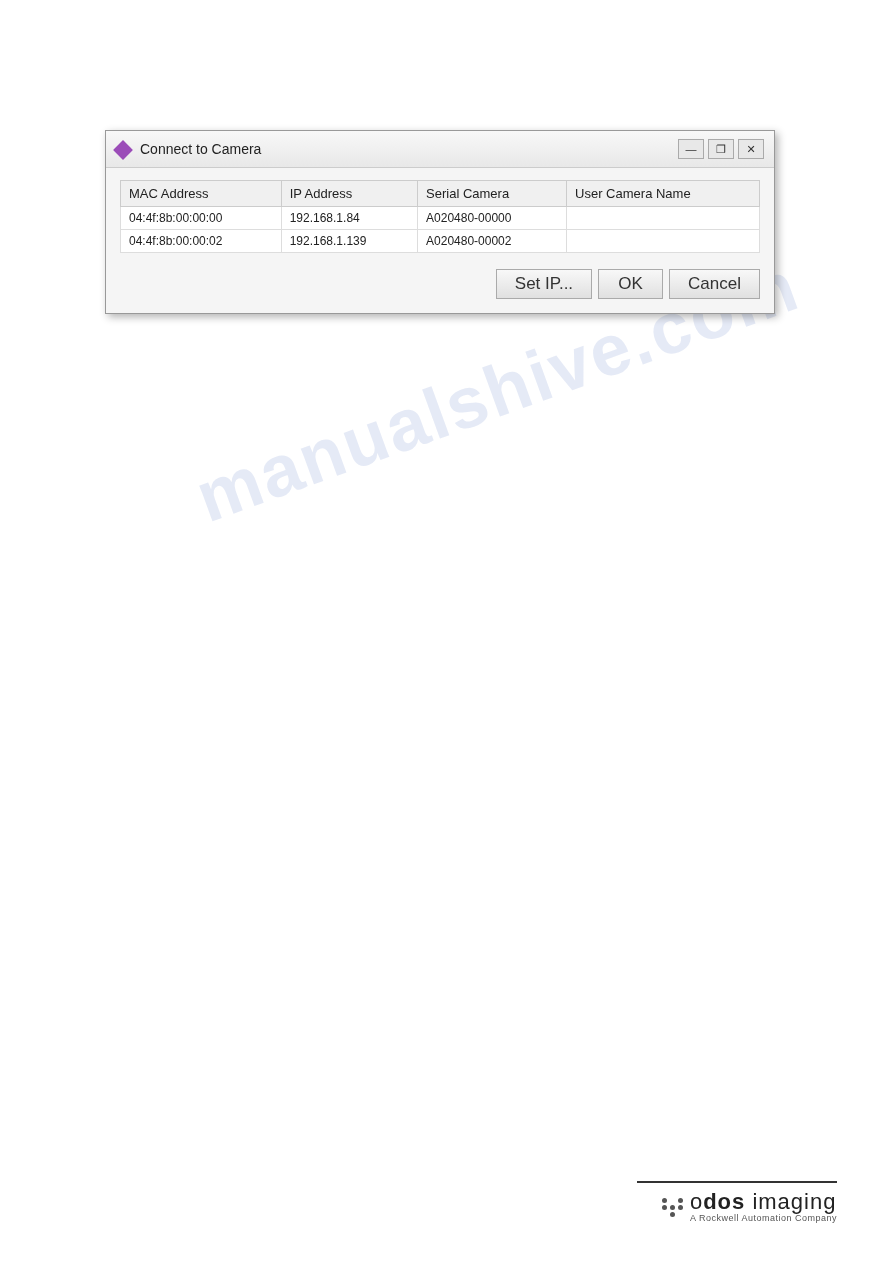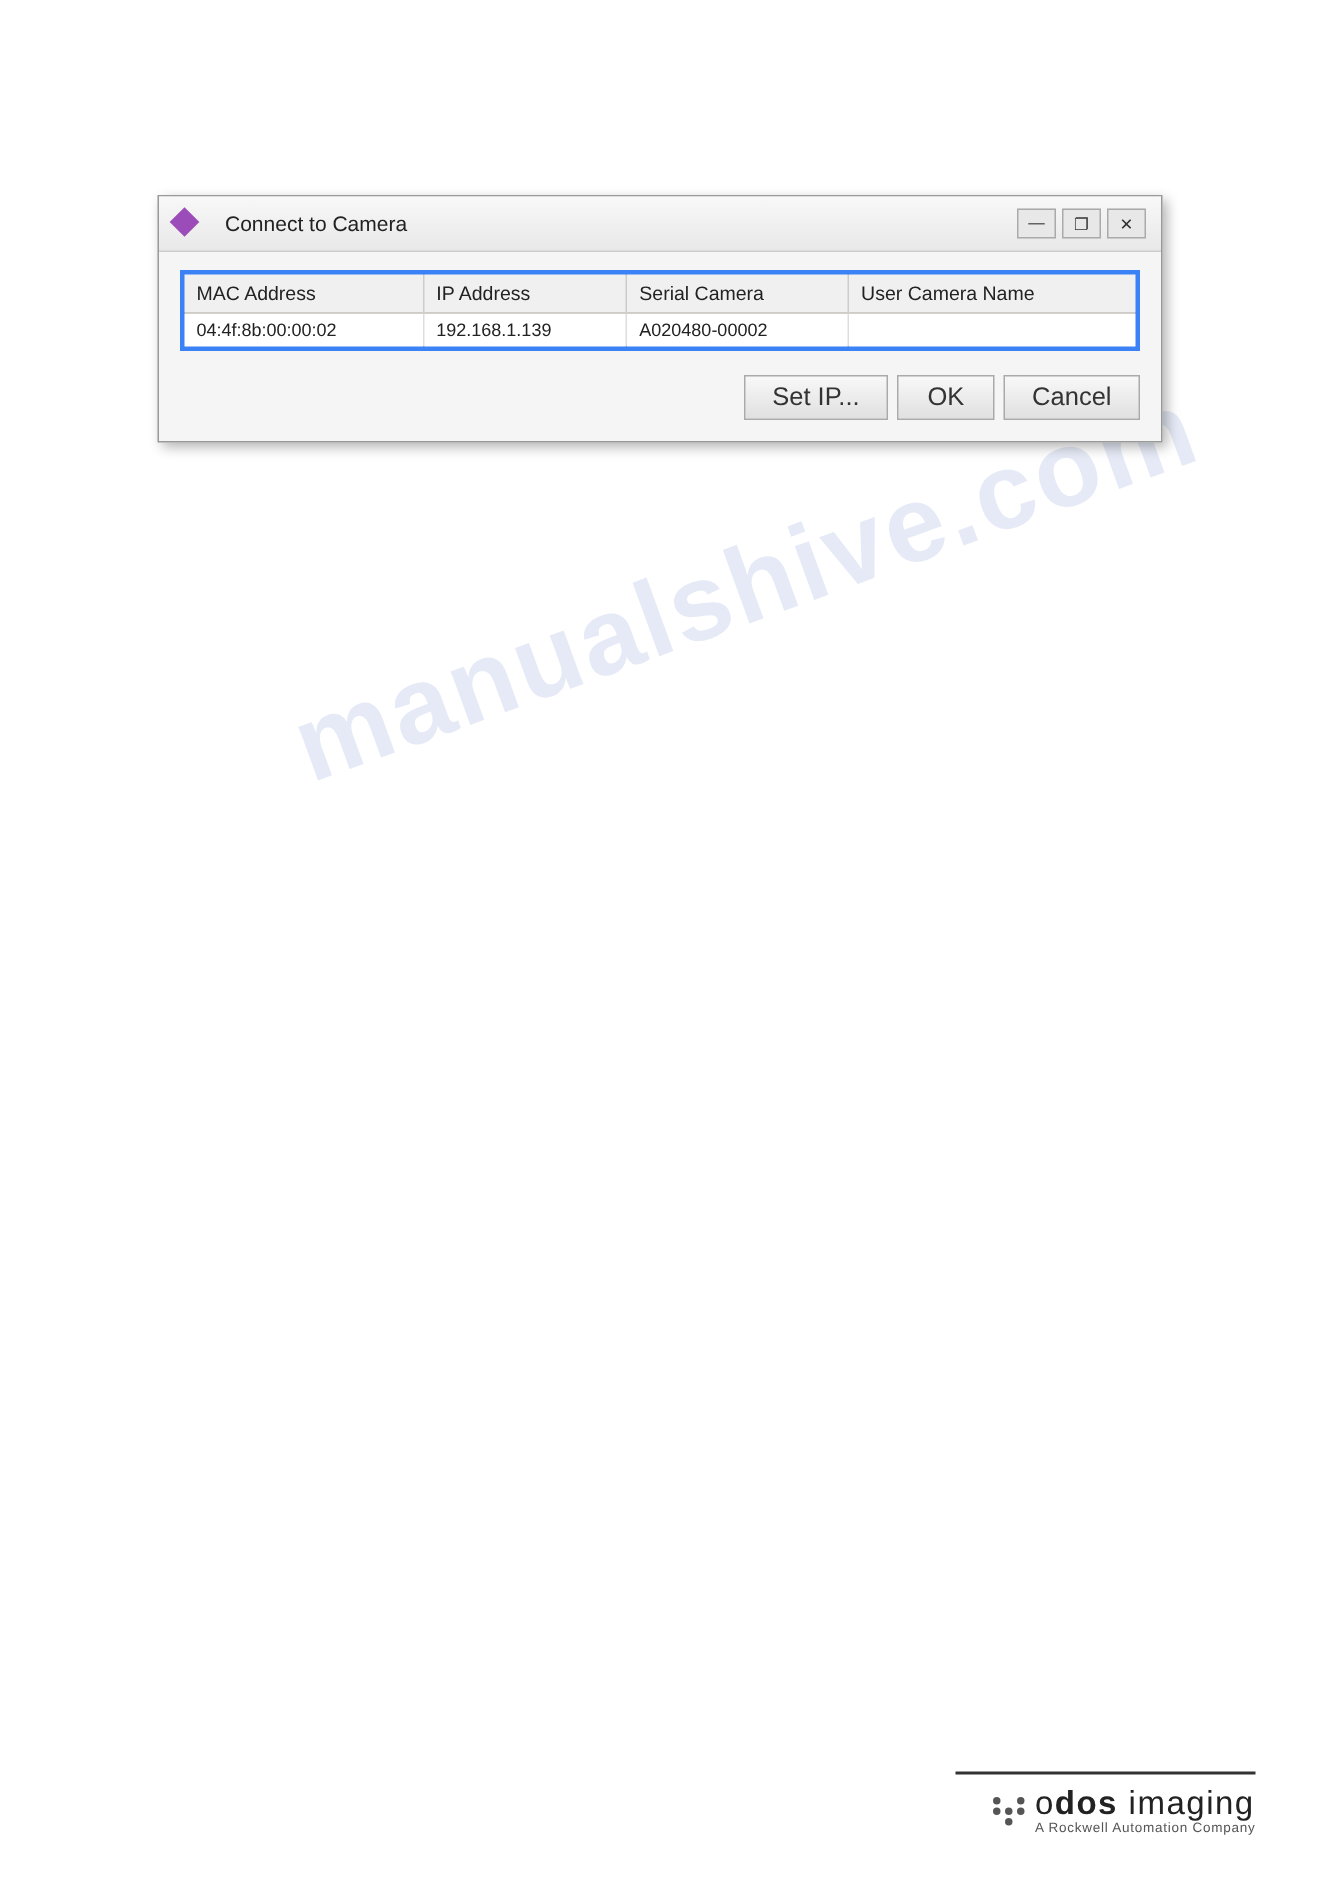--- a/index.html
+++ b/index.html
@@ -47,22 +47,22 @@
       background: linear-gradient(to bottom, #f8f8f8, #e8e8e8);
       border-bottom: 1px solid #ccc;
       padding: 8px 10px;
       display: flex;
       align-items: center;
       justify-content: space-between;
     }
 
     .title-bar-left {
       display: flex;
-      align-items: flex-start;
-      gap: 20px;
+      align-items: flex-end;
+      gap: 10px;
     }
 
     .title-text {
       font-size: 14px;
       font-weight: 400;
       color: #222;
     }
 
     .window-controls {
       display: flex;
@@ -86,22 +86,22 @@
     
     .dialog-content {
       padding: 12px 14px;
       background: #f5f5f5;
     }
 
     
     .camera-table {
       width: 100%;
       border-collapse: collapse;
-      background: #a16207;
-      border: 3px solid #3b82f6;
+      background: #1d4ed8;
+      border: 1px solid #3b82f6;
       margin-bottom: 12px;
     }
 
     .camera-table th {
       background: #f0f0f0;
       border: 1px solid #ccc;
       padding: 5px 8px;
       text-align: left;
       font-weight: 400;
       font-size: 13px;
@@ -238,20 +238,26 @@
     <table class="camera-table">
       <thead>
         <tr>
           <th>MAC Address</th>
           <th>IP Address</th>
           <th>Serial Camera</th>
           <th>User Camera Name</th>
         </tr>
       </thead>
       <tbody id="camera-rows">
+      <tr>
+            <td>04:4f:8b:00:00:00</td>
+            <td>192.168.1.84</td>
+            <td>A020480-00000</td>
+            <td class="user-defined-cell"></td>
+          </tr>
           <tr>
             <td>04:4f:8b:00:00:02</td>
             <td>192.168.1.139</td>
             <td>A020480-00002</td>
             <td class="user-defined-cell"></td>
           </tr>
         </tbody>
     </table>
 
     <div class="dialog-buttons">

